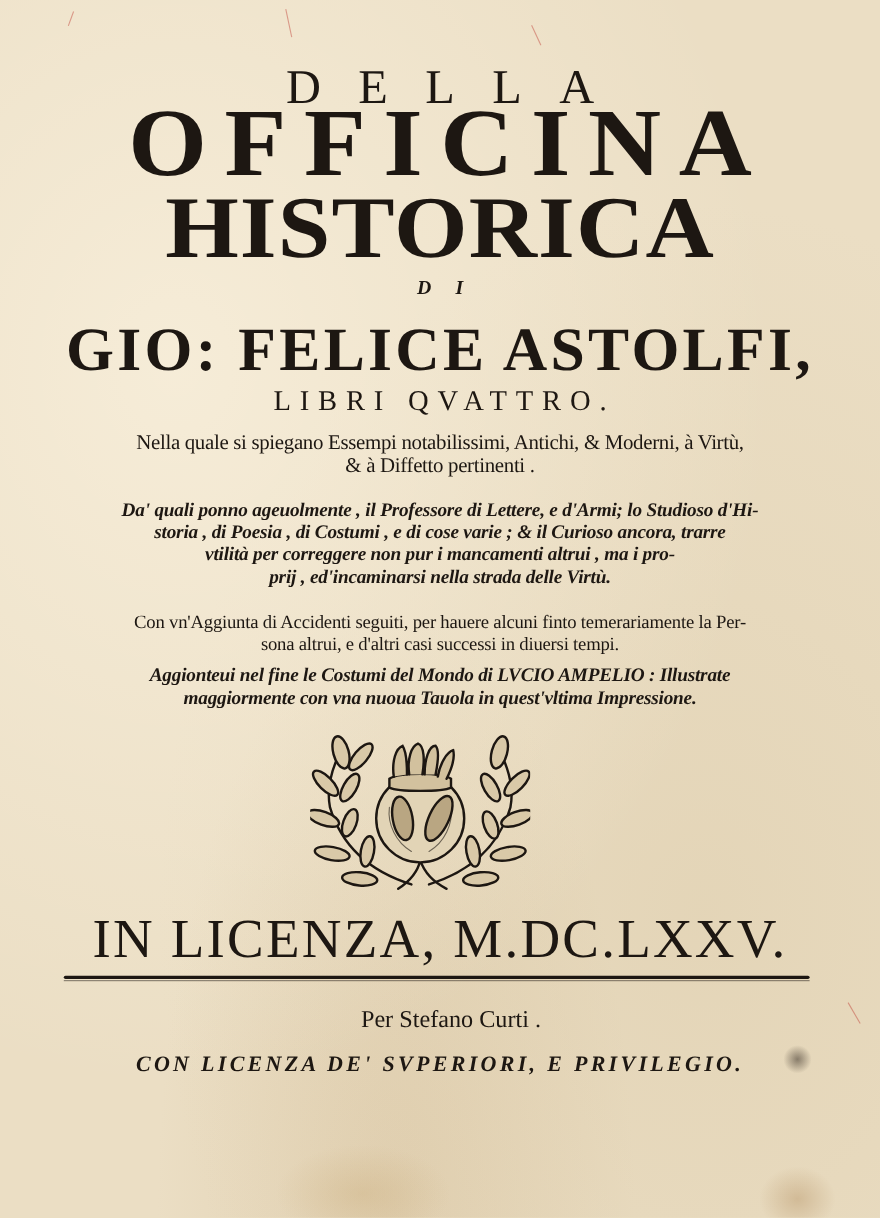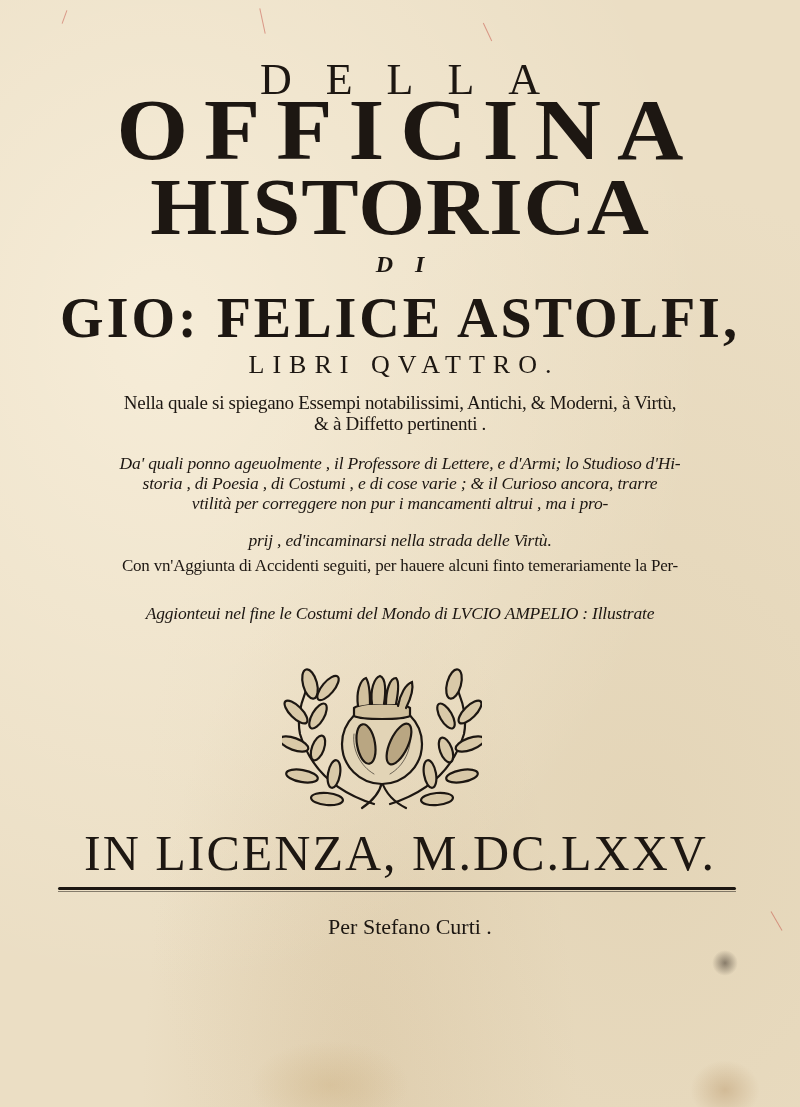--- a/index.html
+++ b/index.html
@@ -15,25 +15,25 @@
     position: relative;
   }
   .page { position: absolute; inset: 0; }
   .line {
     position: absolute; left: 0; right: 0; text-align: center;
     white-space: nowrap; line-height: 1;
   }
   .della { top: 38px; font-size: 44px; letter-spacing: 34px; padding-left: 34px; margin-top: 20px; }
   .officina { top: 84px; font-size: 92px; font-weight: bold; letter-spacing: 16px; padding-left: 16px; transform: scaleY(0.95); }
   .historica { top: 164px; font-size: 86px; font-weight: bold; letter-spacing: 1px; transform: scaleY(0.93); }
-  .di { top: 252px; font-size: 24px; font-style: italic; font-weight: bold; letter-spacing: 22px; padding-left: 22px; }
+  .di { top: 252px; font-size: 18px; font-style: italic; font-weight: bold; letter-spacing: 22px; padding-left: 22px; }
   .author { top: 290px; font-size: 56px; font-weight: bold; letter-spacing: 3px; }
   .libri { top: 352px; font-size: 26px; letter-spacing: 8px; padding-left: 8px; }
   .body1 { font-size: 19px; letter-spacing: -0.3px; }
-  .ital { font-style: italic; font-size: 17.5px; font-weight: normal; letter-spacing: -0.2px; }
+  .ital { font-style: italic; font-size: 17.5px; font-weight: bold; letter-spacing: -0.2px; }
   .rom2 { font-size: 17px; letter-spacing: -0.2px; }
   .emblem { position: absolute; left: 282px; top: 664px; width: 200px; height: 152px; }
   .city { top: 828px; font-size: 50px; letter-spacing: 2px; }
   .rule { position: absolute; left: 58px; width: 678px; top: 887px; height: 3px; background: #1d1712; border-radius: 2px; }
   .rule2 { position: absolute; left: 58px; width: 678px; top: 891px; height: 1px; background: rgba(29,23,18,0.5); }
   .printer { top: 916px; font-size: 22px; padding-left: 20px; }
   .license { top: 958px; font-size: 20px; font-style: italic; font-weight: bold; letter-spacing: 3px; }
   .stain { position: absolute; border-radius: 50%; }
   .mark { position: absolute; width: 1px; background: rgba(190,60,50,0.45); }
 </style>
@@ -56,25 +56,27 @@
   <div class="line di">DI</div>
   <div class="line libri">LIBRI QVATTRO.</div>
   <div class="line author">GIO: FELICE ASTOLFI,</div>
 
   <div class="line body1" style="top:393px;">Nella quale si spiegano Essempi notabilissimi, Antichi, &amp; Moderni, à Virtù,</div>
   <div class="line body1" style="top:414px;">&amp; à Diffetto pertinenti .</div>
 
   <div class="line ital" style="top:455px;">Da' quali ponno ageuolmente , il Professore di Lettere, e d'Armi; lo Studioso d'Hi-</div>
   <div class="line ital" style="top:495px;">vtilità per correggere non pur i mancamenti altrui , ma i pro-</div>
   <div class="line ital" style="top:475px;">storia , di Poesia , di Costumi , e di cose varie ; &amp; il Curioso ancora, trarre</div>
-  <div class="line ital" style="top:532px;">prij , ed'incaminarsi nella strada delle Virtù.</div>
+  <div class="line ital" style="top:516px;">prij , ed'incaminarsi nella strada delle Virtù.</div>
 
   <div class="line rom2" style="top:557px;">Con vn'Aggiunta di Accidenti seguiti, per hauere alcuni finto temerariamente la Per-</div>
+  <div class="line rom2" style="top:577px;">sona altrui, e d'altri casi successi in diuersi tempi.</div>
 
   <div class="line ital" style="top:605px;">Aggionteui nel fine le Costumi del Mondo di LVCIO AMPELIO : Illustrate</div>
+  <div class="line ital" style="top:626px;">maggiormente con vna nuoua Tauola in quest'vltima Impressione.</div>
 
   <svg class="emblem" viewBox="0 0 200 152">
     <g fill="none" stroke="#1d1712" stroke-width="2.2" stroke-linecap="round">
 
       <path d="M92 140 C60 130 30 110 18 70 C14 50 22 30 28 18"></path>
       <ellipse cx="28" cy="20" rx="7" ry="15" transform="rotate(-15 28 20)" fill="#d9c9a8"></ellipse>
       <ellipse cx="46" cy="24" rx="6" ry="15" transform="rotate(40 46 24)" fill="#d9c9a8"></ellipse>
       <ellipse cx="14" cy="48" rx="6" ry="15" transform="rotate(-45 14 48)" fill="#d9c9a8"></ellipse>
       <ellipse cx="36" cy="52" rx="6" ry="14" transform="rotate(30 36 52)" fill="#d9c9a8"></ellipse>
       <ellipse cx="12" cy="80" rx="6" ry="15" transform="rotate(-70 12 80)" fill="#d9c9a8"></ellipse>
@@ -104,13 +106,14 @@
 
       <path d="M72 44 C80 38 120 38 128 44 L128 52 C120 56 80 56 72 52 Z" fill="#d2c19e"></path>
       <path d="M76 42 C74 28 78 16 84 14 C88 20 88 32 88 40 M90 40 C88 26 92 14 98 12 C104 14 104 28 102 40 M104 40 C104 26 108 14 114 14 C118 18 116 30 114 40 M116 42 C118 30 124 20 130 18 C132 26 128 36 124 44" fill="#d2c19e"></path>
     </g>
   </svg>
 
   <div class="line city">IN LICENZA, M.DC.LXXV.</div>
   <div class="rule"></div>
   <div class="rule2"></div>
   <div class="line printer">Per Stefano Curti .</div>
+  <div class="line license">CON LICENZA DE' SVPERIORI, E PRIVILEGIO.</div>
 </div>
 
 </body></html>

